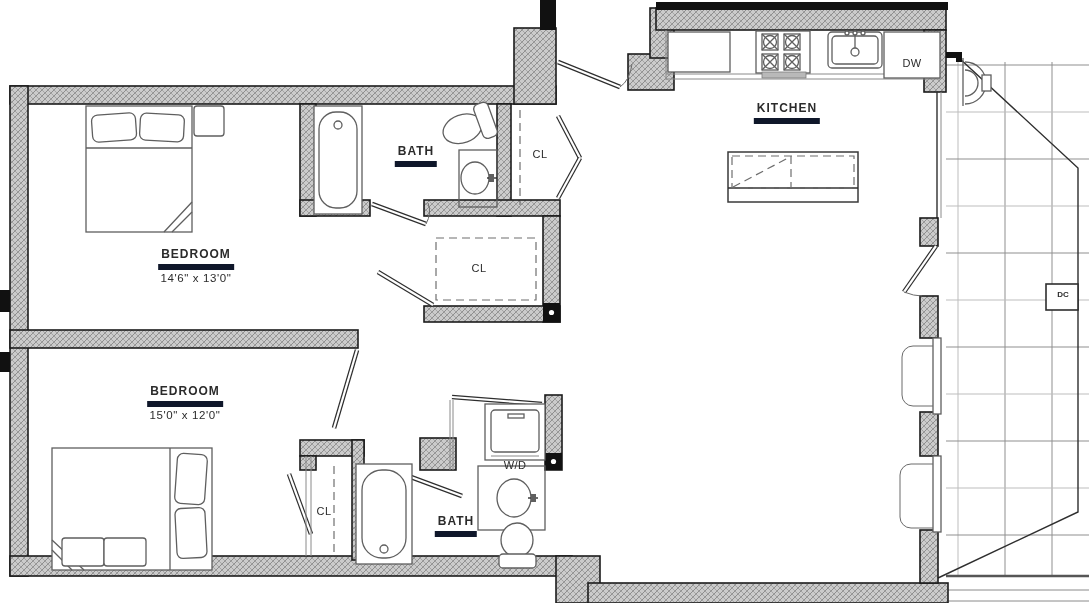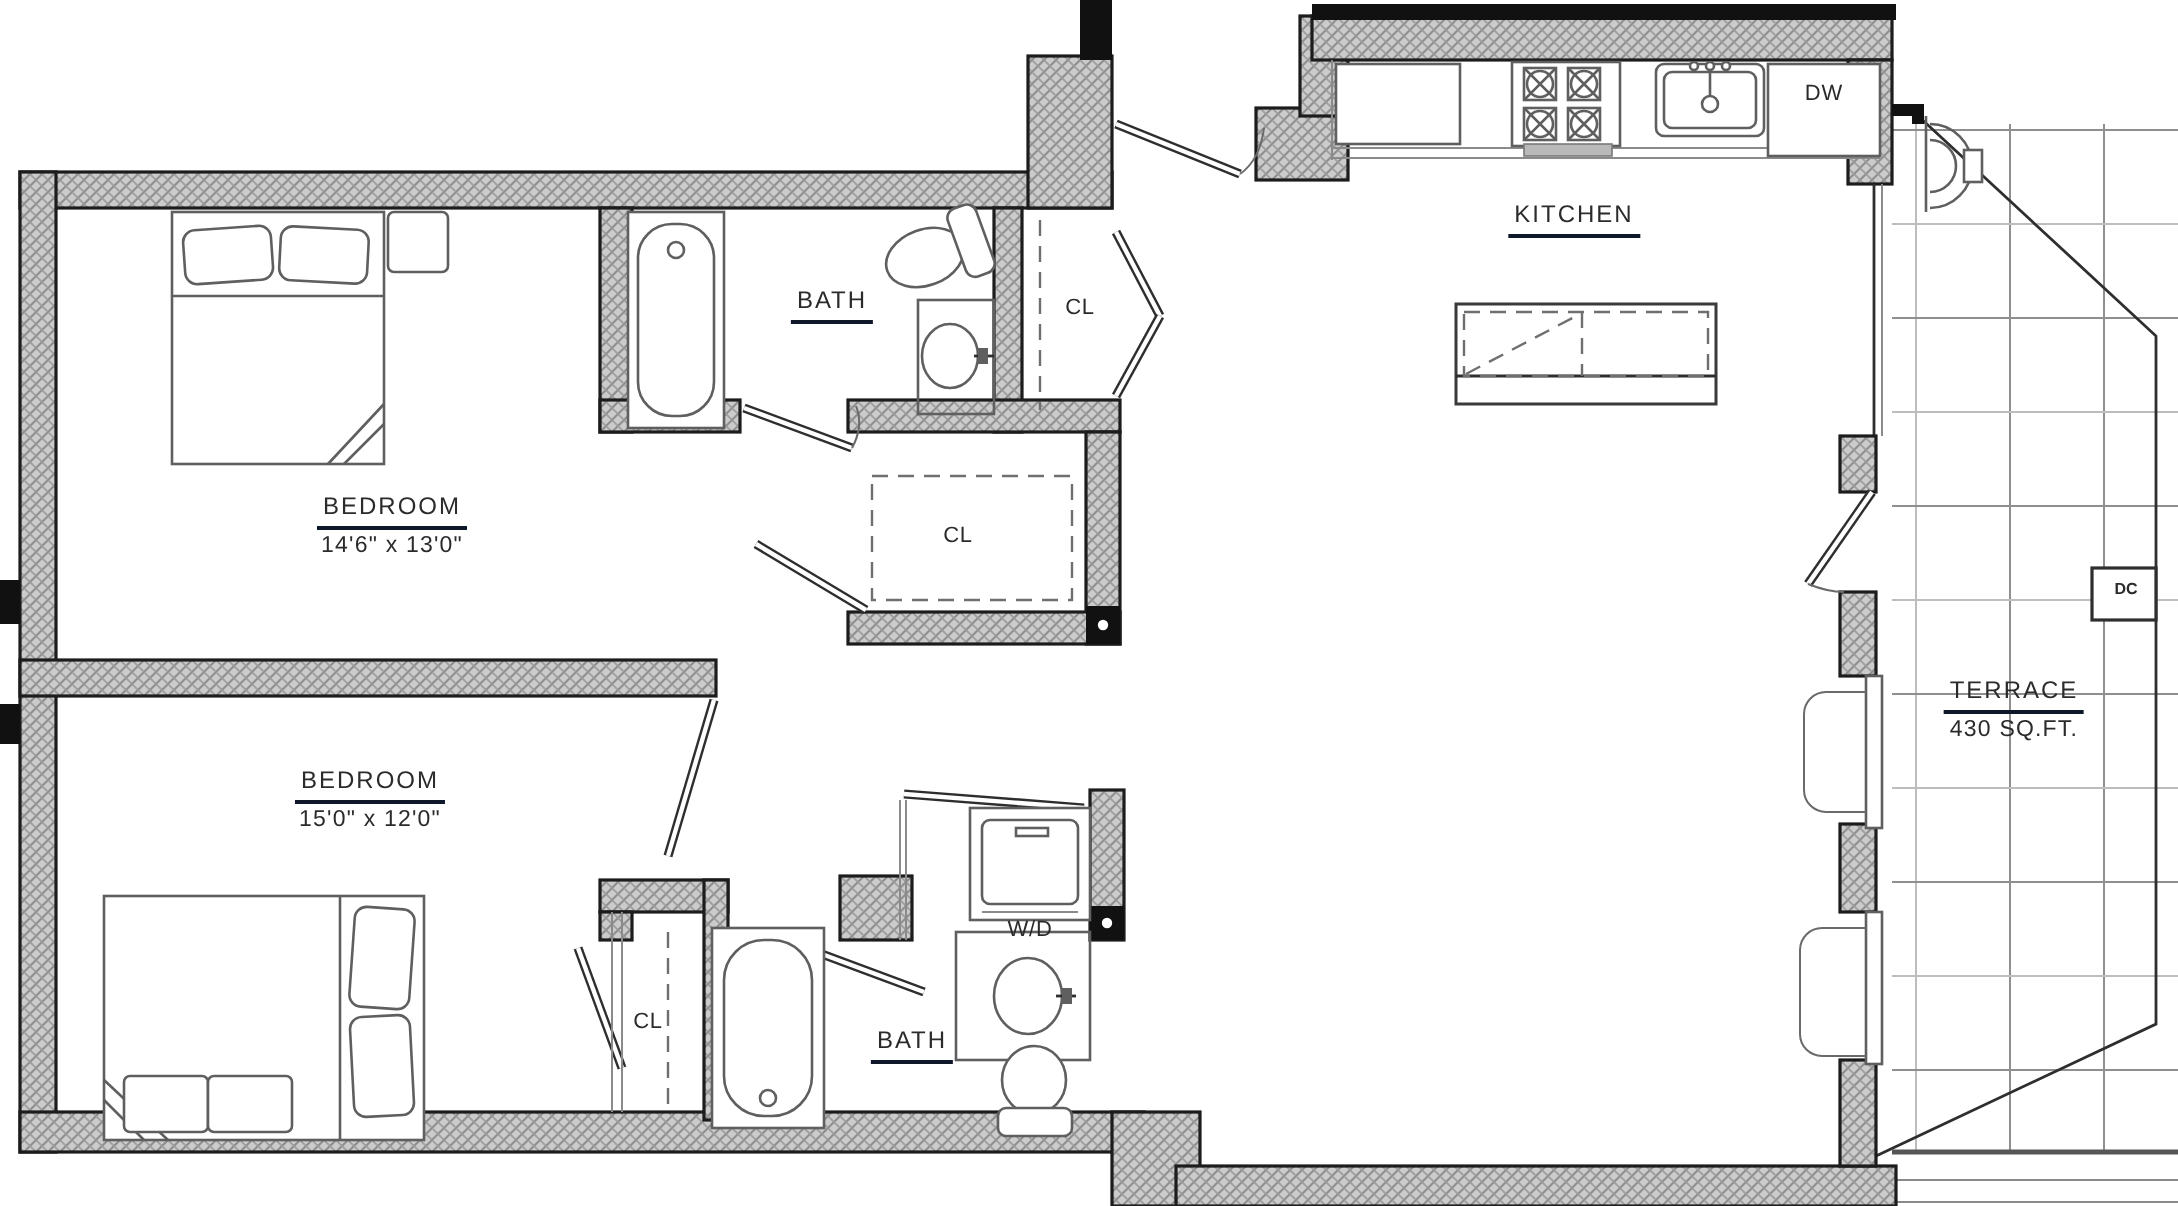--- a/index.html
+++ b/index.html
@@ -1,21 +1,21 @@
 <!DOCTYPE html>
 <html><head>
 <meta charset="utf-8">
 <style>
   html,body{margin:0;padding:0;background:#fff;}
   .plan{position:relative;width:1089px;height:603px;background:#fff;overflow:hidden;
         font-family:"Liberation Sans",sans-serif;}
   .plan svg{position:absolute;left:0;top:0;}
   .lbl{position:absolute;transform:translateX(-50%);text-align:center;color:#2b2b2b;
        line-height:1.3;white-space:nowrap;letter-spacing:1px;}
-  .rn{display:inline-block;border-bottom:2px solid #0f172a;padding:0 3px 1px;font-size:12px;}
+  .rn{display:inline-block;border-bottom:6px solid #0f172a;padding:0 3px 1px;font-size:12px;font-weight:bold;}
   .rd{display:block;font-size:11.5px;letter-spacing:.6px;margin-top:1px;}
   .sm{font-size:11px;letter-spacing:.4px;border:none;}
   .xs{font-size:8px;letter-spacing:0;}
   .w{fill:url(#hatch);stroke:#1c1c1c;stroke-width:1.6;}
   .blk{fill:#111;stroke:none;}
   .fx{fill:#fff;stroke:#5f5f5f;stroke-width:1.3;}
   .fxn{fill:none;stroke:#5f5f5f;stroke-width:1.3;}
   .tl{stroke:#8a8a8a;stroke-width:1;fill:none;}
   .dl{stroke:#2e2e2e;stroke-width:1.4;fill:none;}
   .dash{stroke:#6f6f6f;stroke-width:1.2;fill:none;stroke-dasharray:8 5;}
@@ -276,29 +276,25 @@
     <span class="rn">BEDROOM</span>
     <span class="rd">14'6" x 13'0"</span>
   </div>
   <div class="lbl" style="left:185px;top:380px;">
     <span class="rn">BEDROOM</span>
     <span class="rd">15'0" x 12'0"</span>
   </div>
   <div class="lbl" style="left:787px;top:97px;">
     <span class="rn">KITCHEN</span>
   </div>
-  <div class="lbl" style="left:1007px;top:335px;">
-    <span class="rn">TERRACE</span>
-    <span class="rd">430 SQ.FT.</span>
-  </div>
   <div class="lbl" style="left:416px;top:140px;">
     <span class="rn">BATH</span>
   </div>
   <div class="lbl" style="left:456px;top:510px;">
     <span class="rn">BATH</span>
   </div>
   <div class="lbl sm" style="left:540px;top:147px;">CL</div>
   <div class="lbl sm" style="left:479px;top:261px;">CL</div>
   <div class="lbl sm" style="left:324px;top:504px;">CL</div>
   <div class="lbl sm" style="left:515px;top:424px;margin-top:34px;">W/D</div>
-  <div class="lbl sm" style="left:912px;top:40px;">DW</div>
+  <div class="lbl sm" style="left:912px;top:56px;">DW</div>
   <div class="lbl xs" style="left:1063px;top:290px;font-weight:bold;">DC</div>
 </div>
 
 </body></html>

